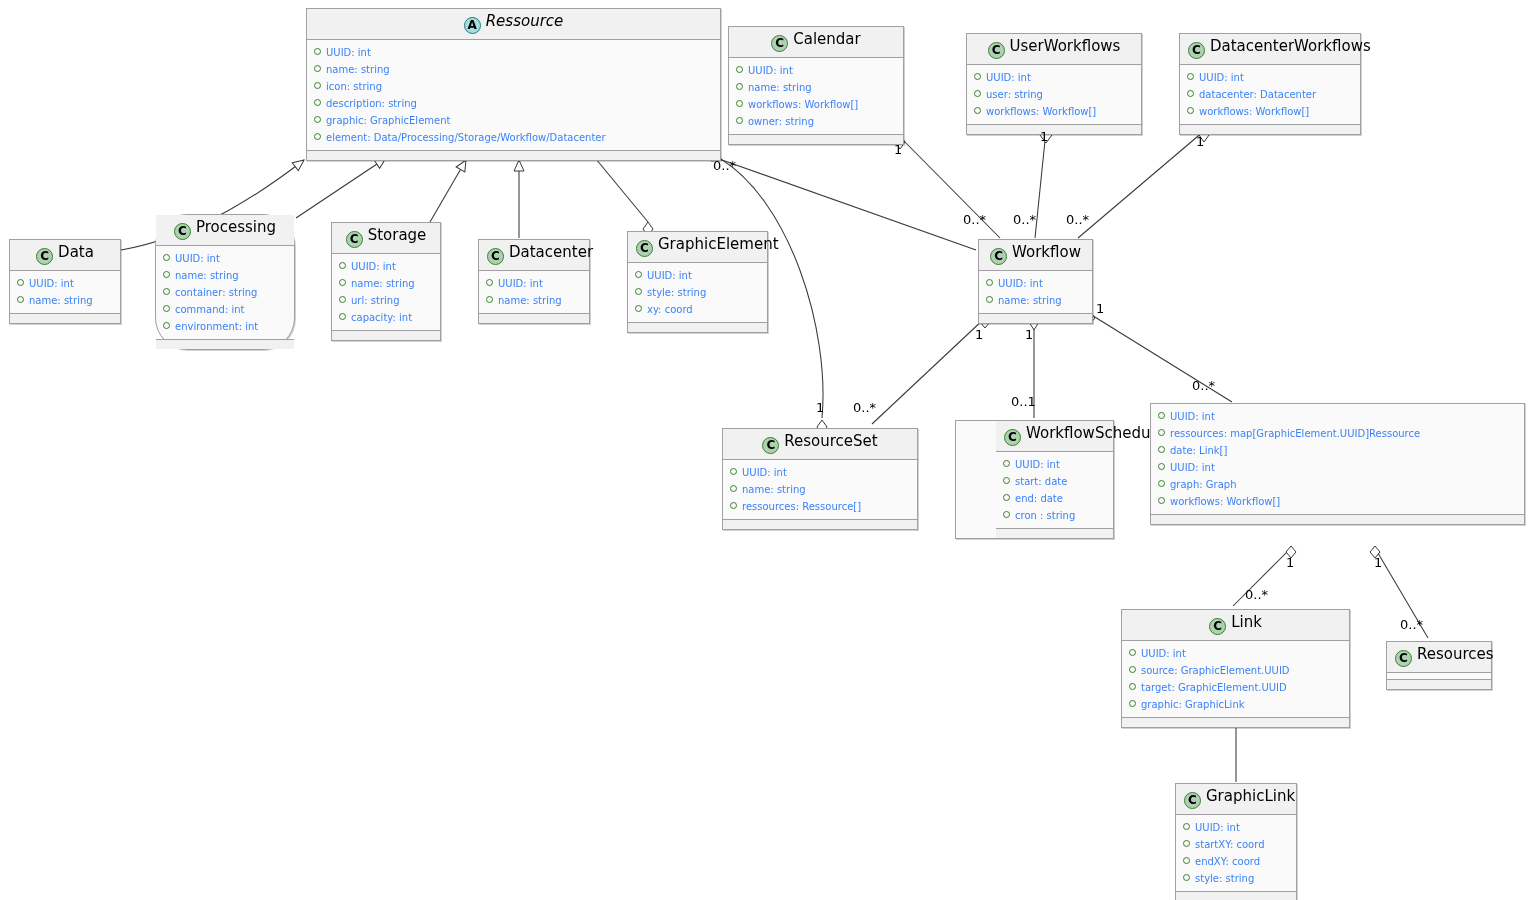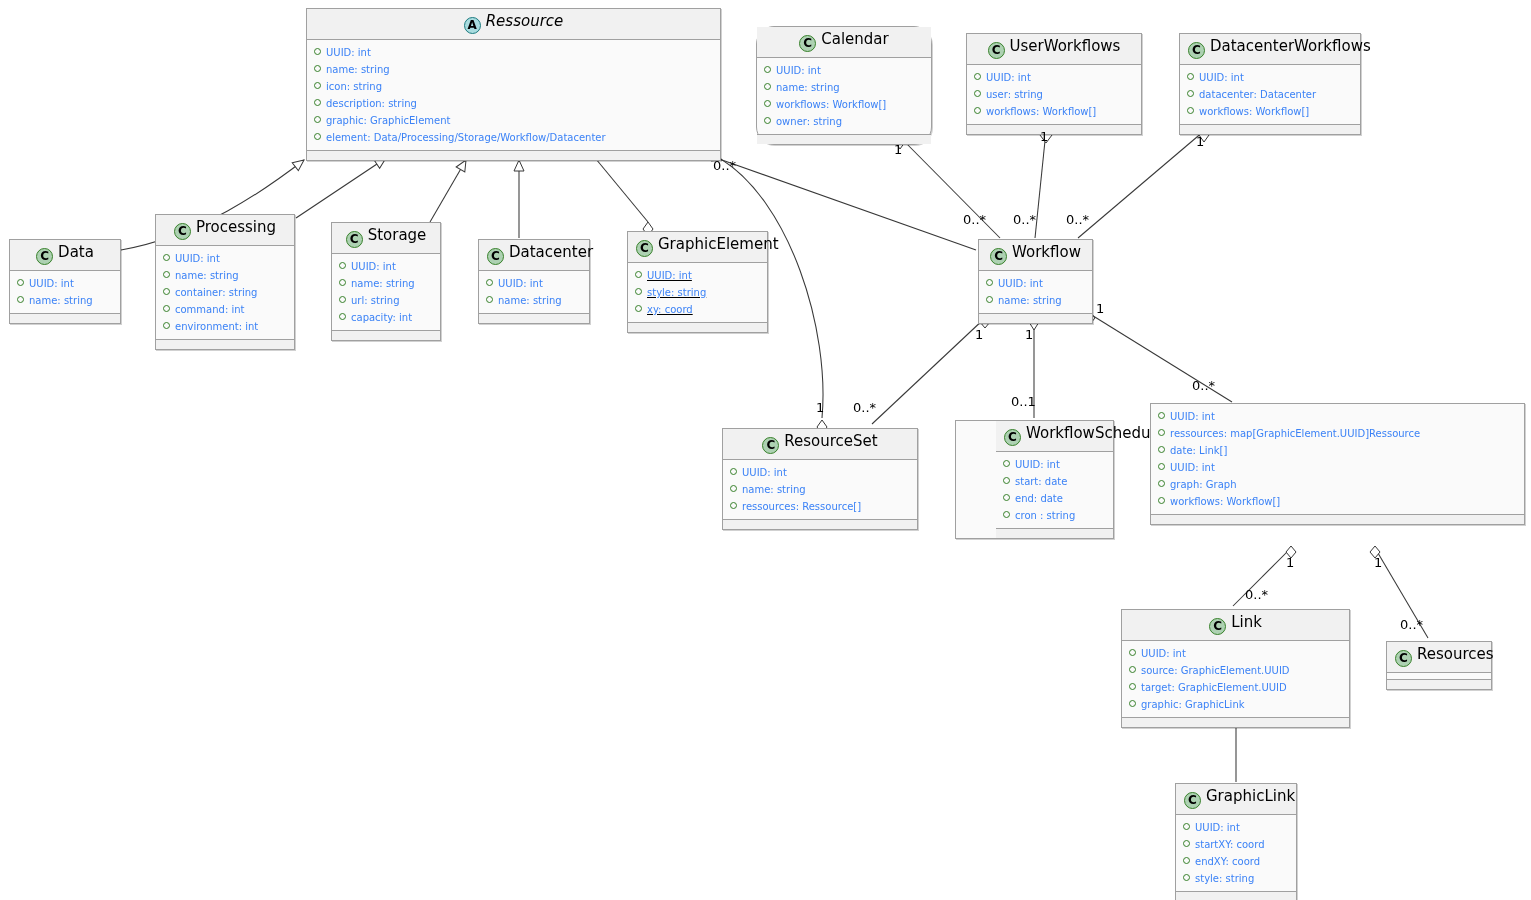--- a/index.html
+++ b/index.html
@@ -172,21 +172,21 @@
         <div class="uml-attrs">
           <div class="attr"><span class="vis"></span><span>UUID: int</span></div>
           <div class="attr"><span class="vis"></span><span>name: string</span></div>
           <div class="attr"><span class="vis"></span><span>icon: string</span></div>
           <div class="attr"><span class="vis"></span><span>description: string</span></div>
           <div class="attr"><span class="vis"></span><span>graphic: GraphicElement</span></div>
           <div class="attr"><span class="vis"></span><span>element: Data/Processing/Storage/Workflow/Datacenter</span></div>
         </div>
         <div class="uml-methods"></div>
       </div>
-      <div class="uml-class" style="left: 756px; top: 26px; width: 176px; border-radius: 18px;">
+      <div class="uml-class" style="left: 728px; top: 26px; width: 176px;">
         <div class="uml-header"><span class="stereo c">C</span><span class="uml-title">Calendar</span></div>
         <div class="uml-attrs">
           <div class="attr"><span class="vis"></span><span>UUID: int</span></div>
           <div class="attr"><span class="vis"></span><span>name: string</span></div>
           <div class="attr"><span class="vis"></span><span>workflows: Workflow[]</span></div>
           <div class="attr"><span class="vis"></span><span>owner: string</span></div>
         </div>
         <div class="uml-methods"></div>
       </div>
       <div class="uml-class" style="left: 966px; top: 33px; width: 176px;">
@@ -208,21 +208,21 @@
         <div class="uml-methods"></div>
       </div>
       <div class="uml-class" style="left: 9px; top: 239px; width: 112px;">
         <div class="uml-header"><span class="stereo c">C</span><span class="uml-title">Data</span></div>
         <div class="uml-attrs">
           <div class="attr"><span class="vis"></span><span>UUID: int</span></div>
           <div class="attr"><span class="vis"></span><span>name: string</span></div>
         </div>
         <div class="uml-methods"></div>
       </div>
-      <div class="uml-class" style="left: 155px; top: 214px; width: 140px;">
+      <div class="uml-class" style="left: 155px; top: 214px; width: 140px; border-radius: 32px;">
         <div class="uml-header"><span class="stereo c">C</span><span class="uml-title">Processing</span></div>
         <div class="uml-attrs">
           <div class="attr"><span class="vis"></span><span>UUID: int</span></div>
           <div class="attr"><span class="vis"></span><span>name: string</span></div>
           <div class="attr"><span class="vis"></span><span>container: string</span></div>
           <div class="attr"><span class="vis"></span><span>command: int</span></div>
           <div class="attr"><span class="vis"></span><span>environment: int</span></div>
         </div>
         <div class="uml-methods"></div>
       </div>
@@ -237,21 +237,21 @@
         <div class="uml-methods"></div>
       </div>
       <div class="uml-class" style="left: 478px; top: 239px; width: 112px;">
         <div class="uml-header"><span class="stereo c">C</span><span class="uml-title">Datacenter</span></div>
         <div class="uml-attrs">
           <div class="attr"><span class="vis"></span><span>UUID: int</span></div>
           <div class="attr"><span class="vis"></span><span>name: string</span></div>
         </div>
         <div class="uml-methods"></div>
       </div>
-      <div class="uml-class" style="left: 627px; top: 231px; width: 141px; text-decoration: underline;">
+      <div class="uml-class" style="left: 627px; top: 231px; width: 141px;">
         <div class="uml-header"><span class="stereo c">C</span><span class="uml-title">GraphicElement</span></div>
         <div class="uml-attrs">
           <div class="attr"><span class="vis"></span><span>UUID: int</span></div>
           <div class="attr"><span class="vis"></span><span>style: string</span></div>
           <div class="attr"><span class="vis"></span><span>xy: coord</span></div>
         </div>
         <div class="uml-methods"></div>
       </div>
       <div class="uml-class" style="left: 978px; top: 239px; width: 115px;">
         <div class="uml-header"><span class="stereo c">C</span><span class="uml-title">Workflow</span></div>

